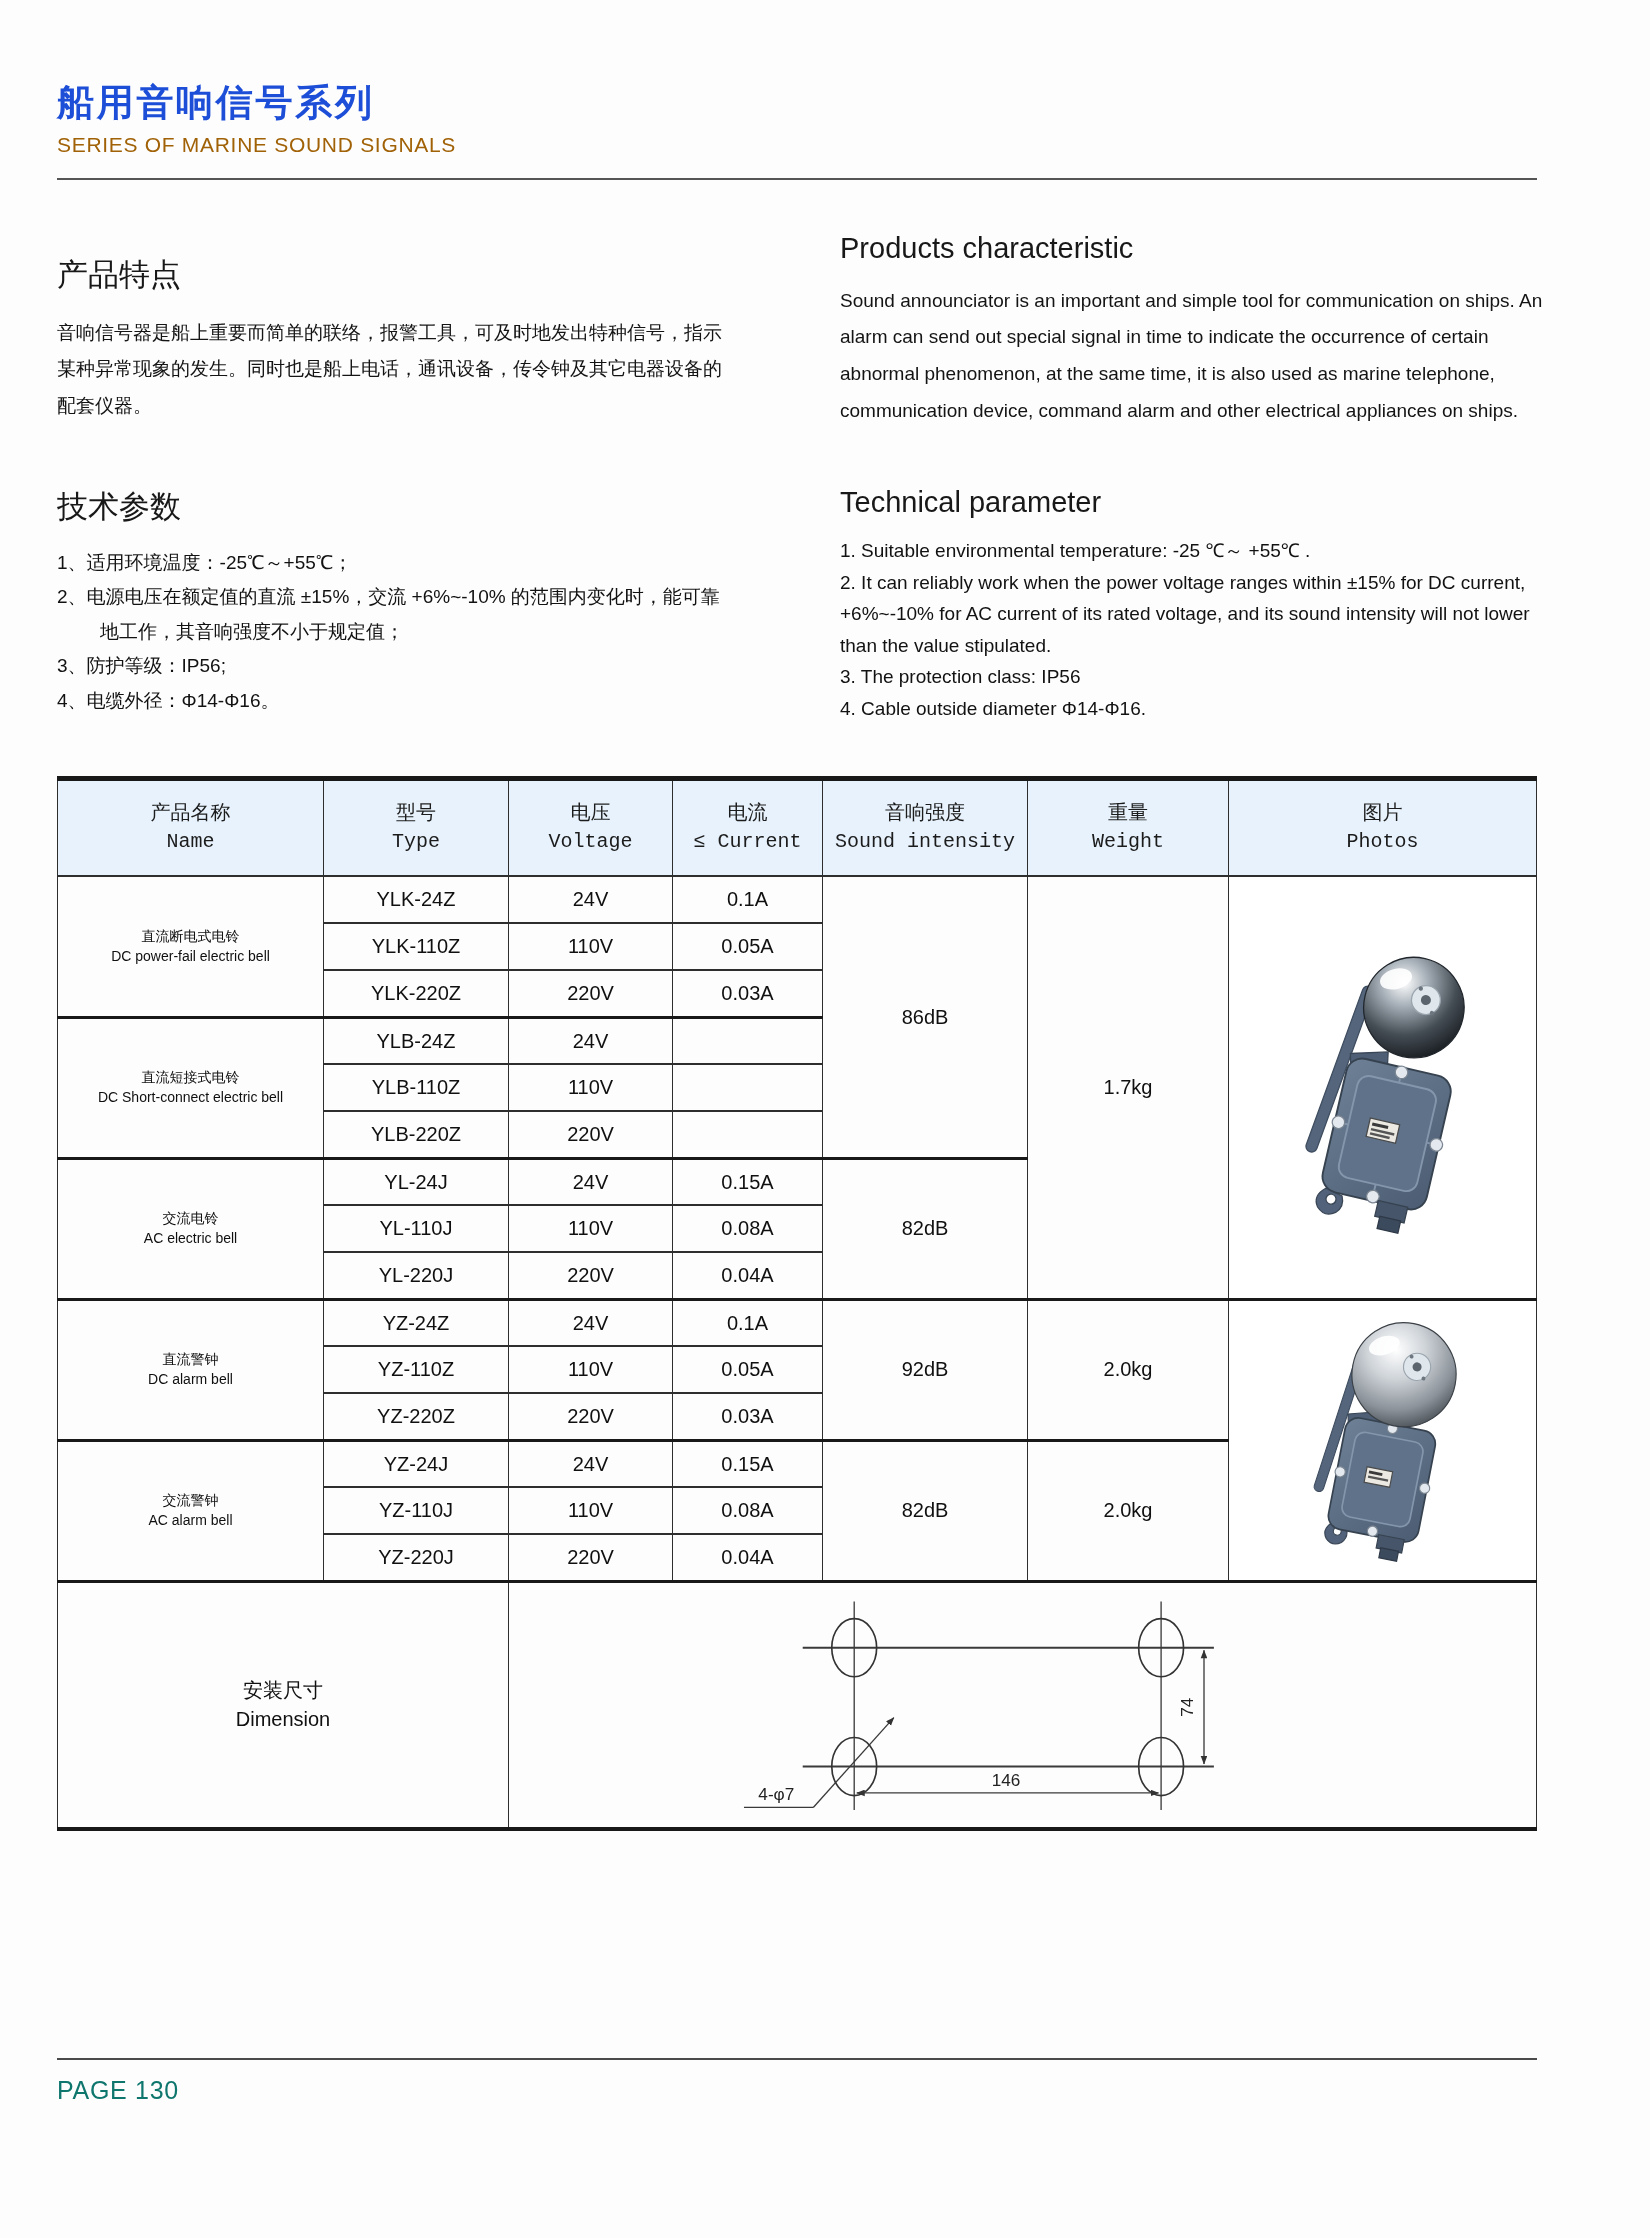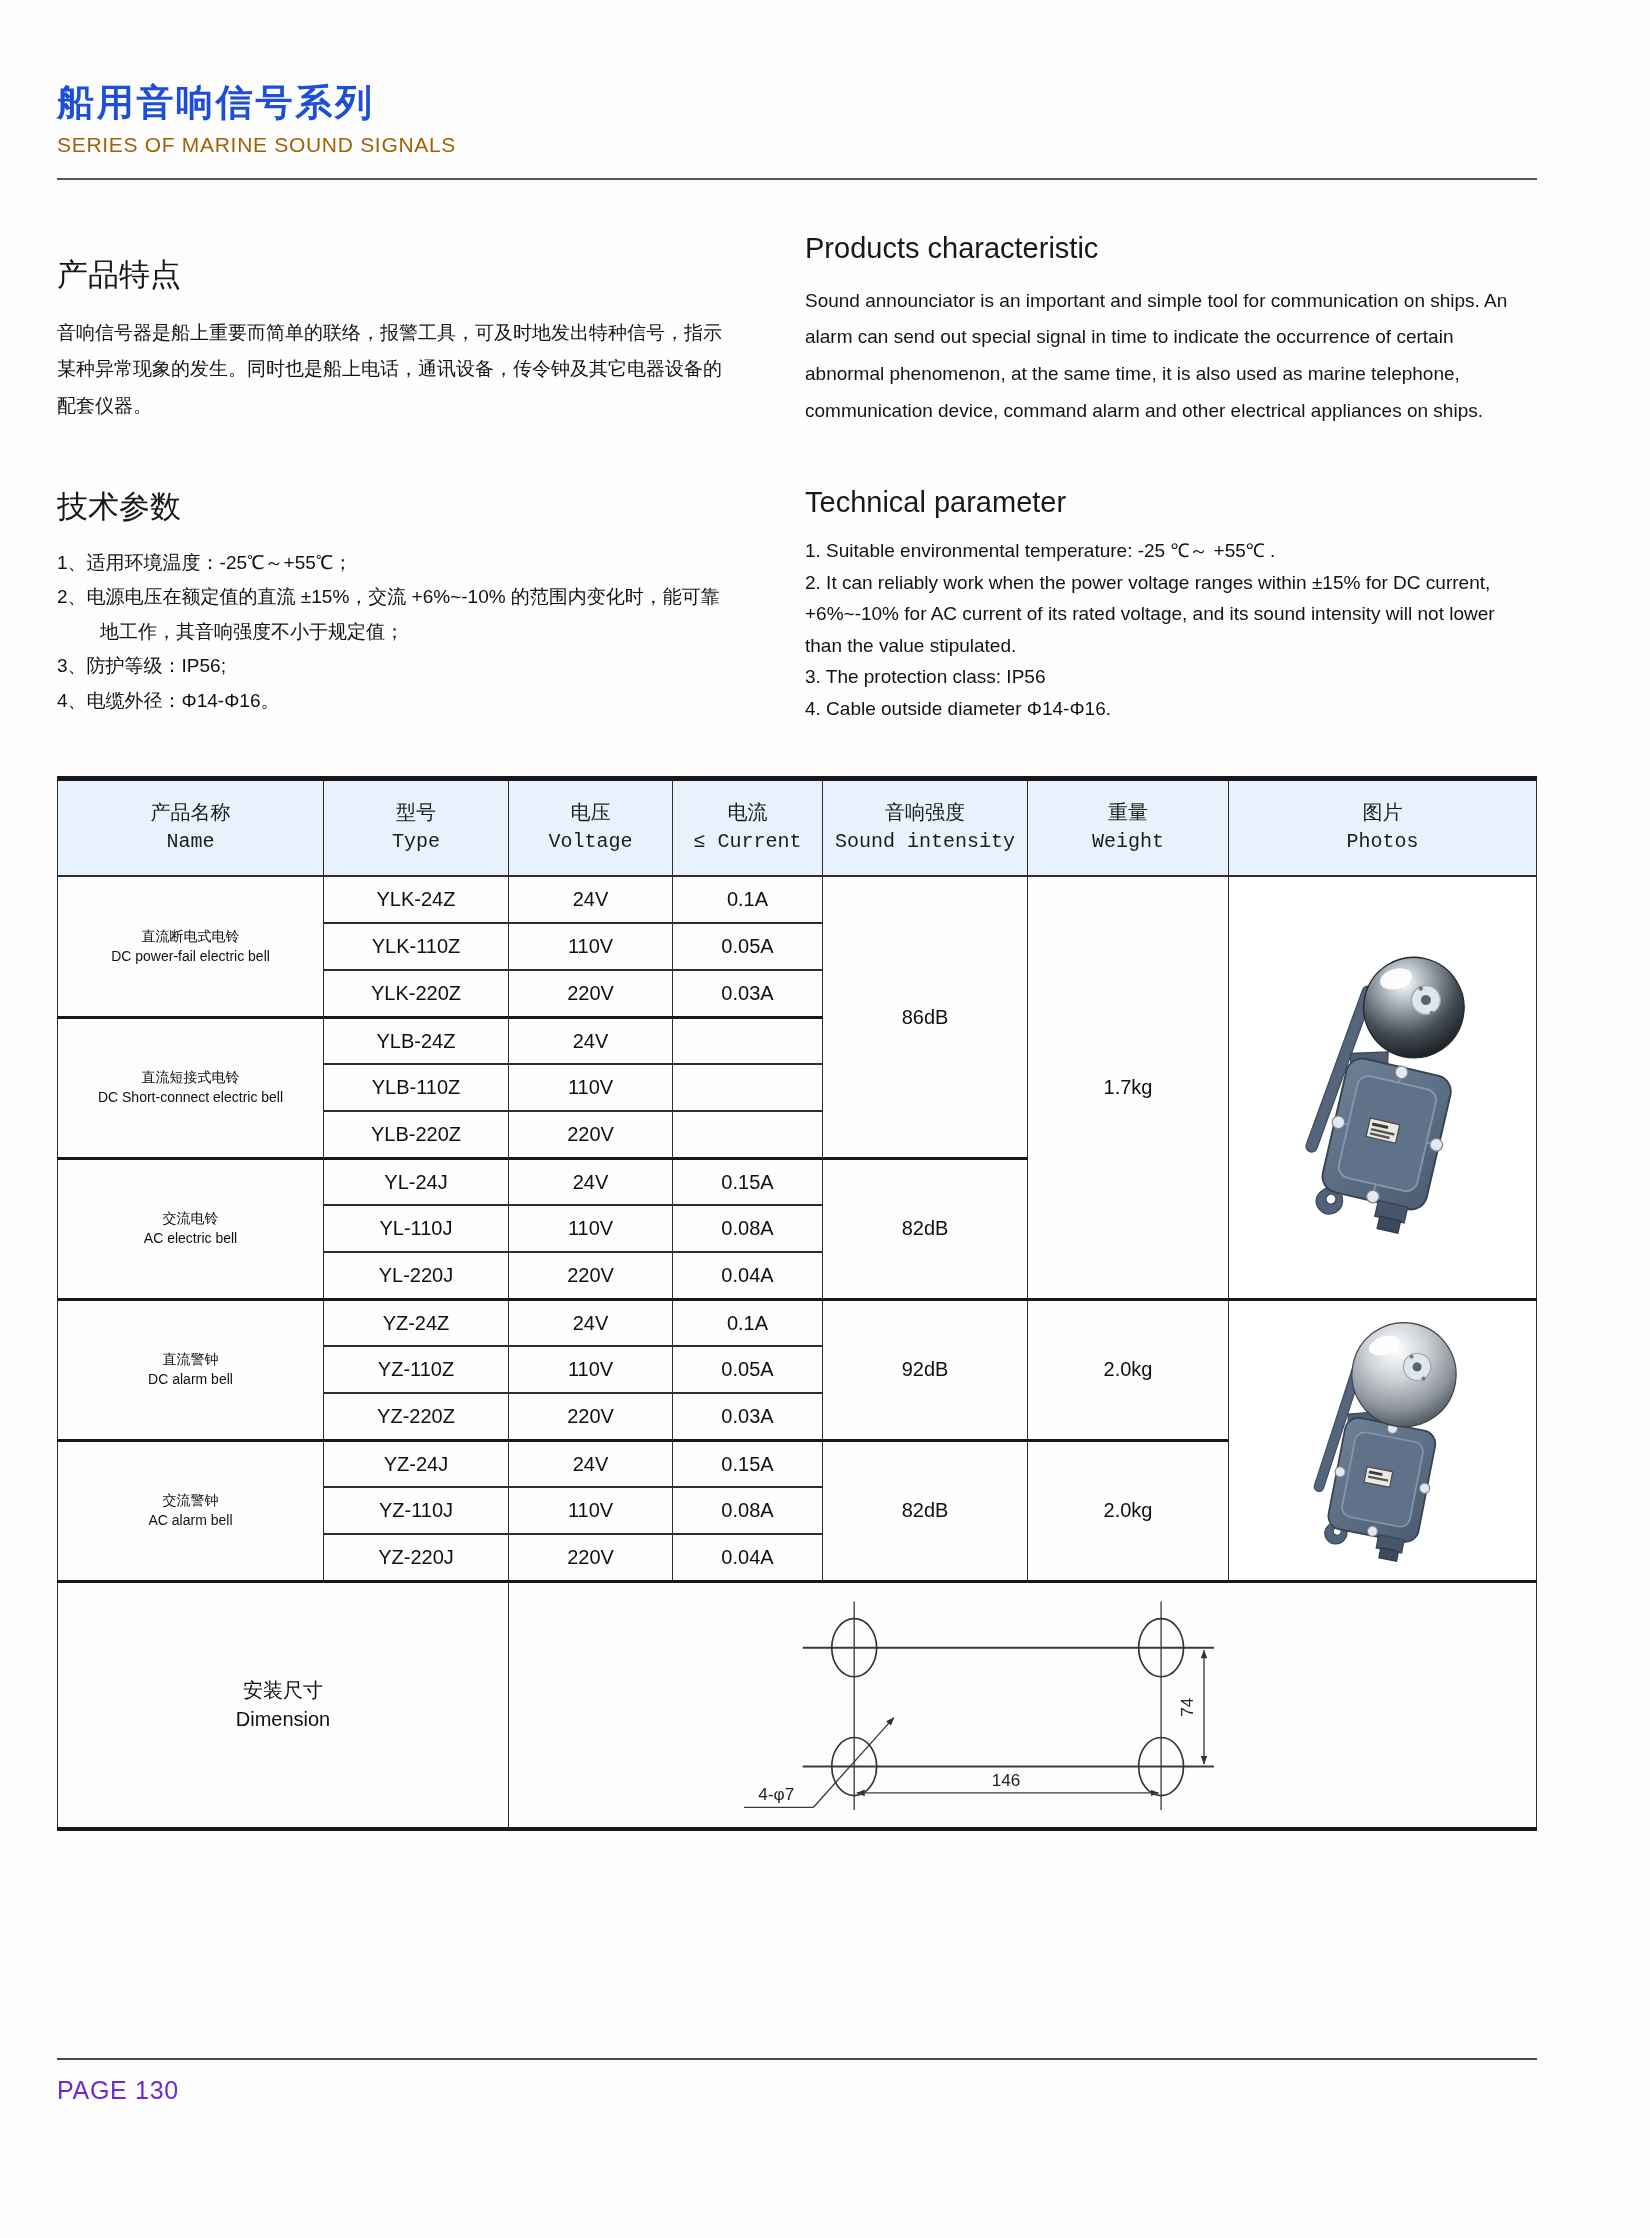--- a/index.html
+++ b/index.html
@@ -11,21 +11,21 @@
     position:relative;
   }
   .page{padding:78px 0 0 57px;width:1480px;}
 
   
   .title-zh{font-size:37px;font-weight:bold;color:#1d4ed8;letter-spacing:2.7px;margin:0;}
   .title-en{font-size:21px;font-weight:400;color:#a16207;letter-spacing:0.7px;margin:5.3px 0 0 0;}
   .title-rule{border:none;border-top:2px solid #555;margin:21px 0 0 0;width:1480px;}
 
   
-  .cols{display:grid;grid-template-columns:668px 712px;column-gap:80px;}
+  .cols{display:grid;grid-template-columns:668px 712px;column-gap:115px;}
   .sec-h-zh{font-size:31px;font-weight:400;color:#181818;margin:0;}
   .sec-h-en{font-size:29px;font-weight:400;color:#181818;margin:0;}
   .cell-feat-zh{padding-top:74px;}
   .cell-feat-en{padding-top:52px;}
   .cell-par-zh{padding-top:57px;}
   .cell-par-en{padding-top:57px;}
   .body-zh{font-size:19px;line-height:1.92;margin-top:18.6px;color:#141414;}
   .body-en{font-size:19px;line-height:1.93;margin-top:17.3px;color:#141414;}
   .list-zh{font-size:19px;line-height:1.82;margin-top:17.3px;}
   .list-zh .li{padding-left:43px;text-indent:-43px;}
@@ -51,21 +51,21 @@
   .two-line span{display:block;line-height:1.42;font-family:Liberation Mono, monospace;}
   .name-cell span{display:block;line-height:1.42;font-size:14px;}
   .photo-cell{background:#fff;}
   .dim-label{font-size:20px;}
   .dim-label span{display:block;line-height:1.45;}
   .dim-row{height:237px;}
   .dim-draw{padding:4px 0 !important;}
 
   
   .footer{margin:227px 0 0 57px;width:1480px;border-top:2.7px solid #4a4a4a;}
-  .page-no{font-size:25px;color:#6d28d9;letter-spacing:0.7px;margin-top:16px;}
+  .page-no{font-size:25px;color:#0f766e;letter-spacing:0.7px;margin-top:16px;}
 </style>
 </head>
 <body>
 
 <div class="page">
 
   <h1 class="title-zh">船用音响信号系列</h1>
   <div class="title-en">SERIES OF MARINE SOUND SIGNALS</div>
   <hr class="title-rule">
 

